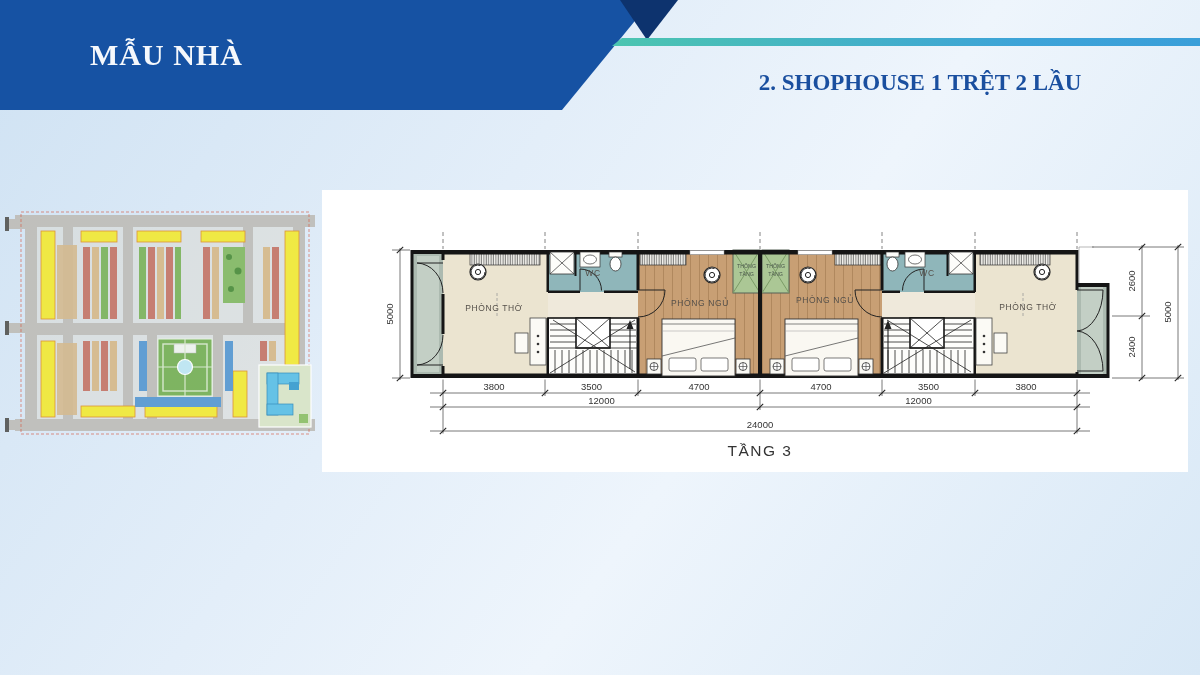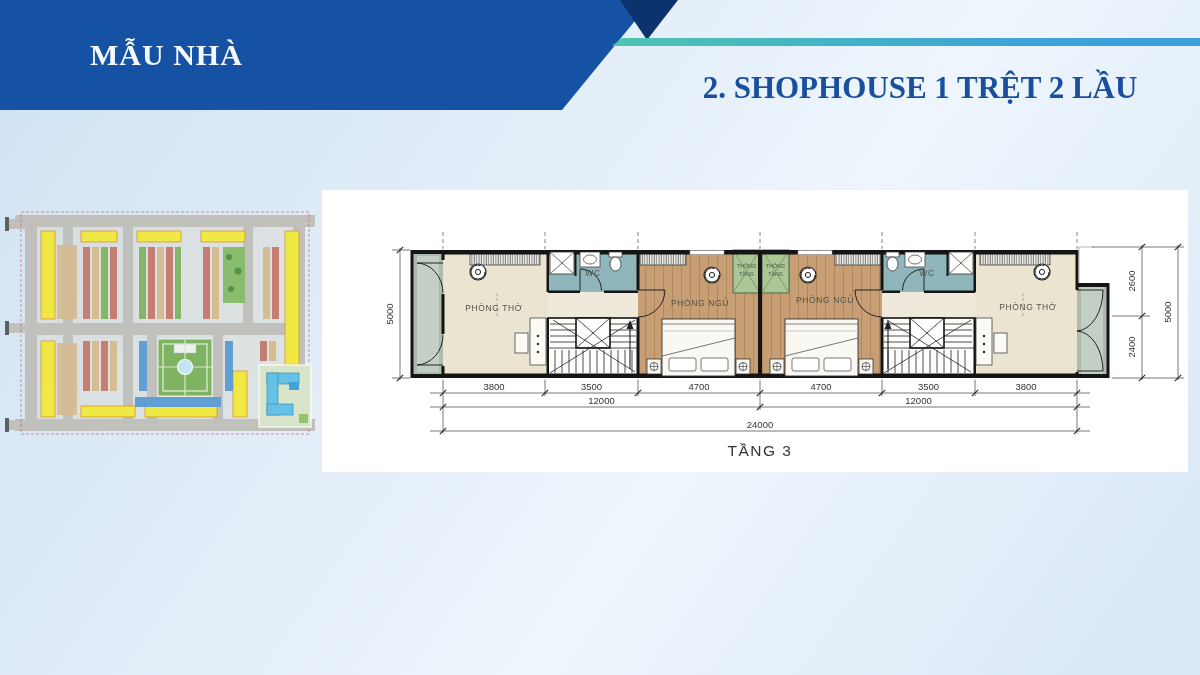--- a/index.html
+++ b/index.html
@@ -10,21 +10,21 @@
   .banner{position:absolute;left:0;top:0;width:660px;height:110px;background:#1652a3;
           clip-path:polygon(0 0,652px 0,562px 110px,0 110px);z-index:2;}
   .banner-title{position:absolute;left:90px;top:38px;color:#f5f8fc;z-index:4;
           font-family:"Liberation Serif",serif;font-weight:bold;font-size:30px;letter-spacing:1px;text-align:center;}
   .tri{position:absolute;left:0;top:0;width:700px;height:45px;background:#0d336e;
           clip-path:polygon(620px 0,678px 0,647px 40px);z-index:3;}
   .teal-line{position:absolute;left:612px;top:38px;width:588px;height:8px;z-index:3;
           background:linear-gradient(90deg,#4cc5b0,#3da3d8 70%,#3a9fd9);
           clip-path:polygon(10px 0,100% 0,100% 100%,0 100%);}
   .section-title{position:absolute;left:640px;top:70px;width:560px;text-align:center;z-index:4;
-          color:#1a4f9f;font-family:"Liberation Serif",serif;font-weight:bold;font-size:31px;}
+          color:#1a4f9f;font-family:"Liberation Serif",serif;font-weight:bold;font-size:23px;}
   
   .plan-panel{position:absolute;left:322px;top:190px;width:866px;height:282px;background:#ffffff;}
   .map-wrap{position:absolute;left:5px;top:195px;width:320px;height:253px;opacity:.95;}
   svg text{font-family:"Liberation Sans",sans-serif;}
 </style>
 </head>
 <body>
 
 <div class="slide">
 

